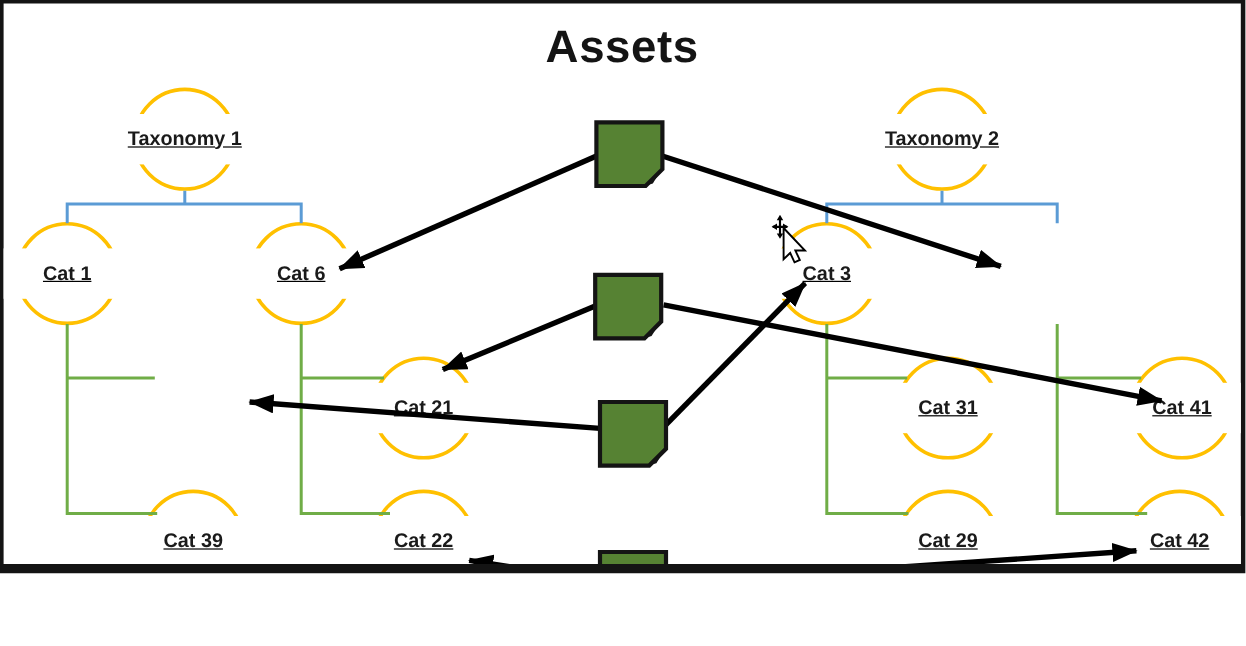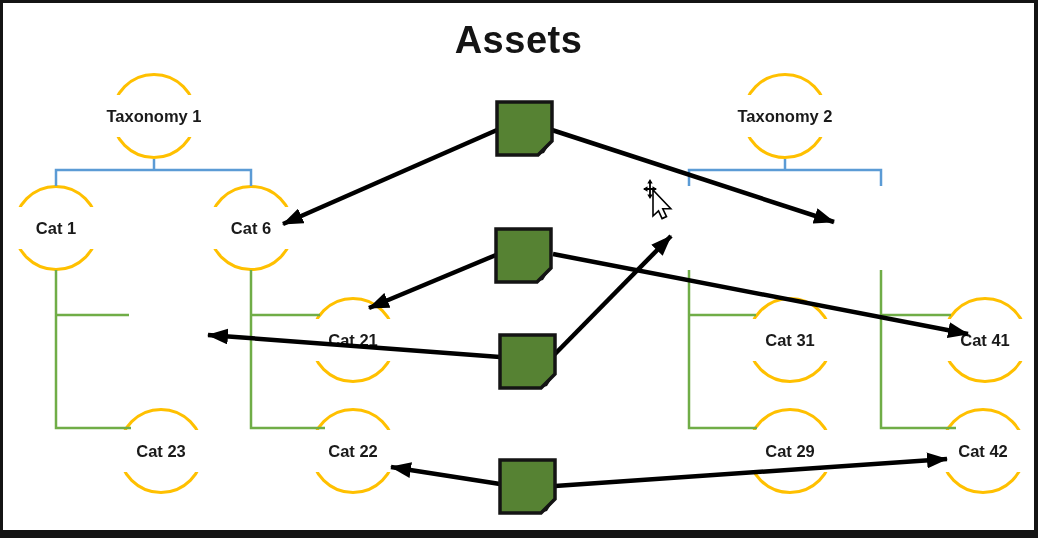--- a/index.html
+++ b/index.html
@@ -1,18 +1,18 @@
 <!DOCTYPE html>
 <html><head>
 <meta charset="utf-8">
 <style>
   html,body { margin:0; padding:0; background:#ffffff; }
   .frame {
     position:relative;
-    width:1038px; height:538px;
+    width:1038px; height:478px;
     box-sizing:border-box;
     background:#ffffff;
     border:3px solid #141414;
     border-right-width:4px;
     border-bottom-width:8px;
     overflow:hidden;
     font-family:"Liberation Sans", sans-serif;
   }
   .title {
     position:absolute;
@@ -28,21 +28,21 @@
     width:80px; height:80px;
     border:3px solid #FFC000;
     border-radius:50%;
   }
   .node .band {
     position:absolute;
     top:50%; left:50%;
     transform:translate(-50%,-50%);
     height:42px;
     background:#ffffff;
-    display:flex; align-items:center; justify-content:center;
+    display:flex; align-items:center; justify-content:center;text-decoration:underline;
   }
   .node.tax .band { width:150px; }
   .node.cat .band { width:122px; }
   .node .label {
     font-size:16.5px;
     font-weight:bold;
     color:#1a1a1a;
     white-space:nowrap;
   }
   .overlay {
@@ -71,38 +71,43 @@
   <div class="node cat" style="left:10px;top:182px">
     <div class="band">
         <span class="label">Cat 1</span>
       </div>
   </div>
   <div class="node cat" style="left:205px;top:182px">
     <div class="band">
         <span class="label">Cat 6</span>
       </div>
   </div>
+  <div class="node cat" style="left:643px;top:182px">
+    <div class="band">
+        <span class="label">Cat 3</span>
+      </div>
+  </div>
   <div class="node cat" style="left:307px;top:294px">
     <div class="band">
         <span class="label">Cat 21</span>
       </div>
   </div>
   <div class="node cat" style="left:744px;top:294px">
     <div class="band">
         <span class="label">Cat 31</span>
       </div>
   </div>
   <div class="node cat" style="left:939px;top:294px">
     <div class="band">
         <span class="label">Cat 41</span>
       </div>
   </div>
   <div class="node cat" style="left:115px;top:405px">
     <div class="band">
-        <span class="label">Cat 23</span>
+        <span class="label">Cat 39</span>
       </div>
   </div>
   <div class="node cat" style="left:307px;top:405px">
     <div class="band">
         <span class="label">Cat 22</span>
       </div>
   </div>
   <div class="node cat" style="left:744px;top:405px">
     <div class="band">
         <span class="label">Cat 29</span>

